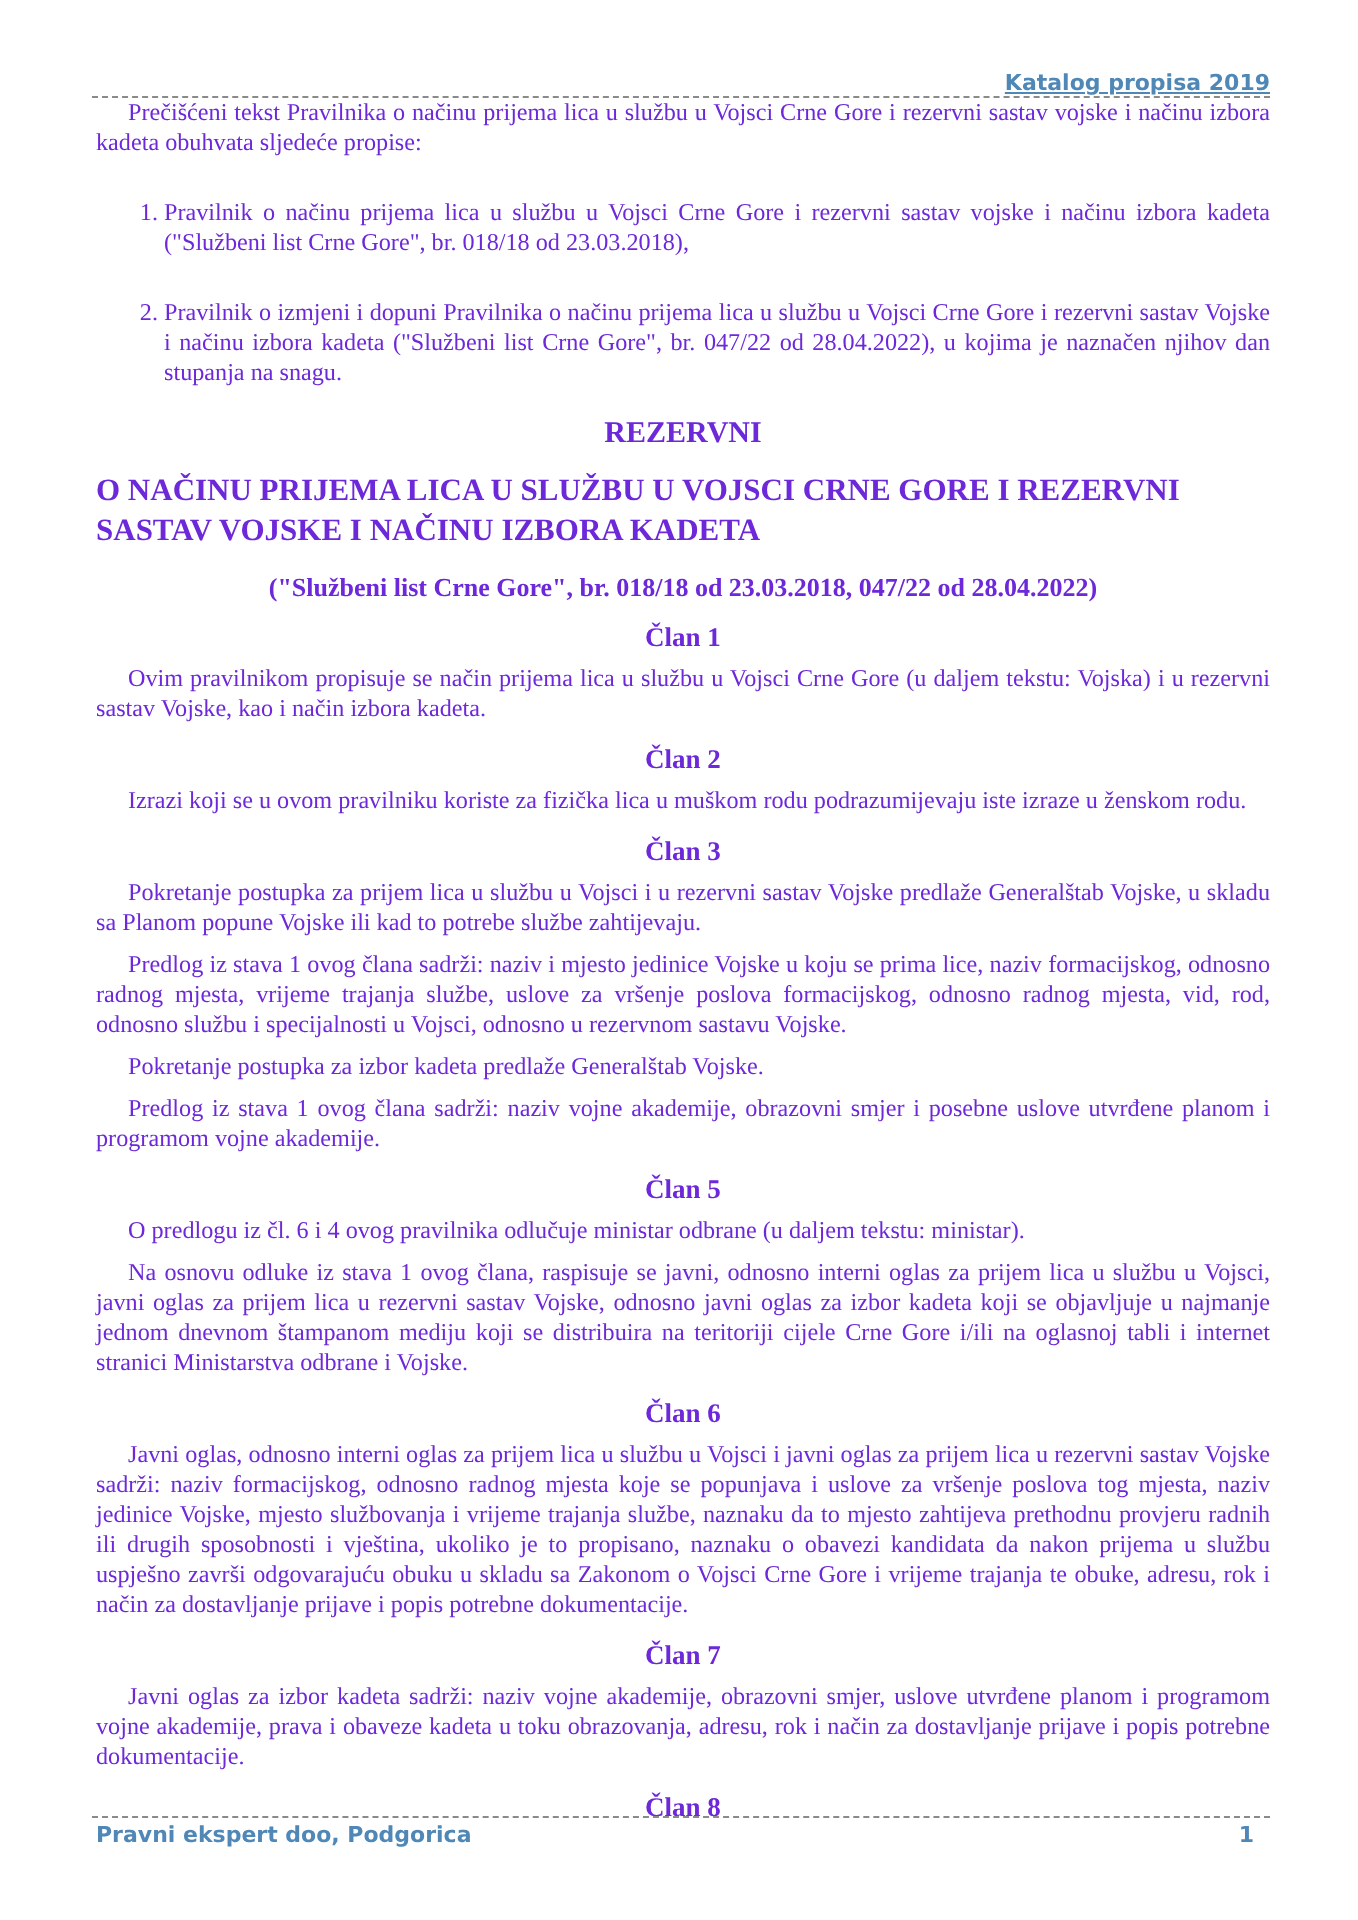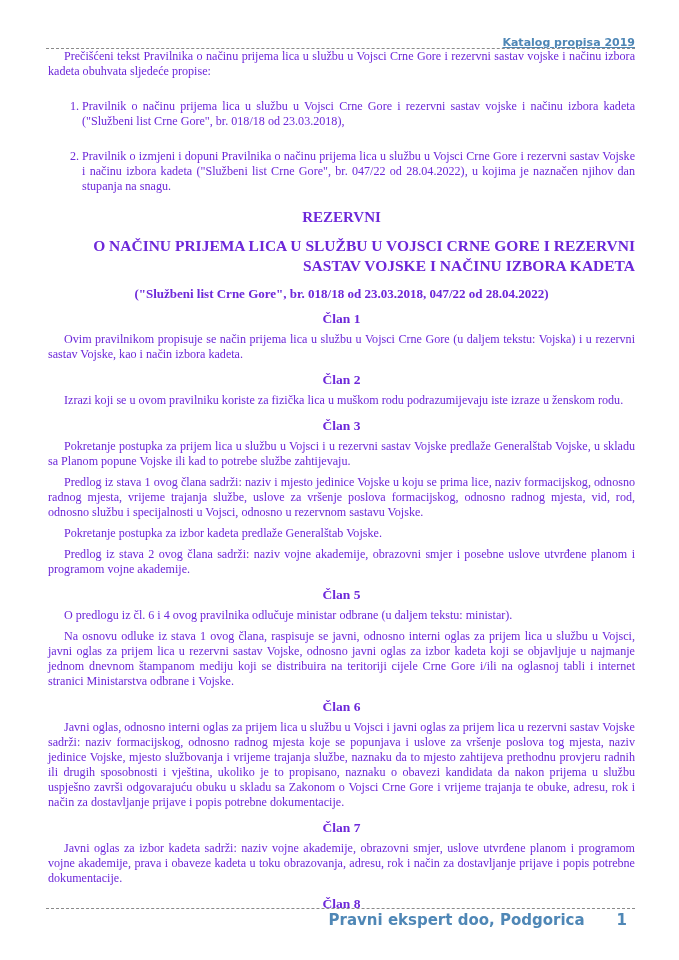--- a/index.html
+++ b/index.html
@@ -13,33 +13,33 @@
   .hdr span {
     font-family: "DejaVu Sans", sans-serif; font-weight: bold; font-size: 11px;
     color: #4f87b6; text-decoration: underline; position: relative; top: -2px;
   }
   .ftr-line {
     position: absolute; left: 46px; right: 44px; top: 908px;
     border-top: 1px dashed #8a8a8a;
   }
   .ftr {
     position: absolute; left: 48px; right: 52px; top: 911px;
-    font-family: "DejaVu Sans", sans-serif; font-weight: bold; font-size: 15px;
-    color: #4f87b6; display: flex; justify-content: flex-end; gap: 32px;
+    font-family: "DejaVu Sans", sans-serif; font-weight: bold; font-size: 11px;
+    color: #4f87b6; display: flex; justify-content: space-between; gap: 32px;
   }
   .body {
     position: absolute; left: 48px; right: 44px; top: 49px;
     font-family: Liberation Serif, serif; font-size: 12.1px; line-height: 15px;
     color: #6d28d9; text-align: justify;
   }
   p { margin: 0 0 6px 0; text-indent: 16px; }
   ol { margin: 0 0 6px 0; padding-left: 34px; }
   ol li { margin-bottom: 5px; padding-left: 0; margin-top: 20px; }
   .t1 { text-align: center; font-weight: bold; font-size: 15px; margin: 14px 0 10px 0; line-height: 18px; }
-  .t2 { text-align: right; font-weight: bold; font-size: 15.5px; margin: 0 0 10px 0; line-height: 20px; }
+  .t2 { text-align: left; font-weight: bold; font-size: 15.5px; margin: 0 0 10px 0; line-height: 20px; }
   .t3 { text-align: center; font-weight: bold; font-size: 13px; margin: 4px 0 10px 0; }
   .clan { text-align: center; font-weight: bold; font-size: 13.5px; margin: 10px 0 5px 0; line-height: 16px; }
   .clan.first { margin-top: 2px; }
 </style>
 </head>
 <body>
 
 <div class="page">
 
   <div class="hdr">
@@ -61,21 +61,21 @@
     <p>Ovim pravilnikom propisuje se način prijema lica u službu u Vojsci Crne Gore (u daljem tekstu: Vojska) i u rezervni sastav Vojske, kao i način izbora kadeta.</p>
 
     <div class="clan">Član 2</div>
     <p>Izrazi koji se u ovom pravilniku koriste za fizička lica u muškom rodu podrazumijevaju iste izraze u ženskom rodu.</p>
 
     <div class="clan">Član 3</div>
     <p>Pokretanje postupka za prijem lica u službu u Vojsci i u rezervni sastav Vojske predlaže Generalštab Vojske, u skladu sa Planom popune Vojske ili kad to potrebe službe zahtijevaju.</p>
     <p>Predlog iz stava 1 ovog člana sadrži: naziv i mjesto jedinice Vojske u koju se prima lice, naziv formacijskog, odnosno radnog mjesta, vrijeme trajanja službe, uslove za vršenje poslova formacijskog, odnosno radnog mjesta, vid, rod, odnosno službu i specijalnosti u Vojsci, odnosno u rezervnom sastavu Vojske.</p>
 
     <p>Pokretanje postupka za izbor kadeta predlaže Generalštab Vojske.</p>
-    <p>Predlog iz stava 2 ovog člana sadrži: naziv vojne akademije, obrazovni smjer i posebne uslove utvrđene planom i programom vojne akademije.</p>
+    <p>Predlog iz stava 1 ovog člana sadrži: naziv vojne akademije, obrazovni smjer i posebne uslove utvrđene planom i programom vojne akademije.</p>
 
     <div class="clan">Član 5</div>
     <p>O predlogu iz čl. 6 i 4 ovog pravilnika odlučuje ministar odbrane (u daljem tekstu: ministar).</p>
     <p>Na osnovu odluke iz stava 1 ovog člana, raspisuje se javni, odnosno interni oglas za prijem lica u službu u Vojsci, javni oglas za prijem lica u rezervni sastav Vojske, odnosno javni oglas za izbor kadeta koji se objavljuje u najmanje jednom dnevnom štampanom mediju koji se distribuira na teritoriji cijele Crne Gore i/ili na oglasnoj tabli i internet stranici Ministarstva odbrane i Vojske.</p>
 
     <div class="clan">Član 6</div>
     <p>Javni oglas, odnosno interni oglas za prijem lica u službu u Vojsci i javni oglas za prijem lica u rezervni sastav Vojske sadrži: naziv formacijskog, odnosno radnog mjesta koje se popunjava i uslove za vršenje poslova tog mjesta, naziv jedinice Vojske, mjesto službovanja i vrijeme trajanja službe, naznaku da to mjesto zahtijeva prethodnu provjeru radnih ili drugih sposobnosti i vještina, ukoliko je to propisano, naznaku o obavezi kandidata da nakon prijema u službu uspješno završi odgovarajuću obuku u skladu sa Zakonom o Vojsci Crne Gore i vrijeme trajanja te obuke, adresu, rok i način za dostavljanje prijave i popis potrebne dokumentacije.</p>
 
     <div class="clan">Član 7</div>
     <p>Javni oglas za izbor kadeta sadrži: naziv vojne akademije, obrazovni smjer, uslove utvrđene planom i programom vojne akademije, prava i obaveze kadeta u toku obrazovanja, adresu, rok i način za dostavljanje prijave i popis potrebne dokumentacije.</p>

